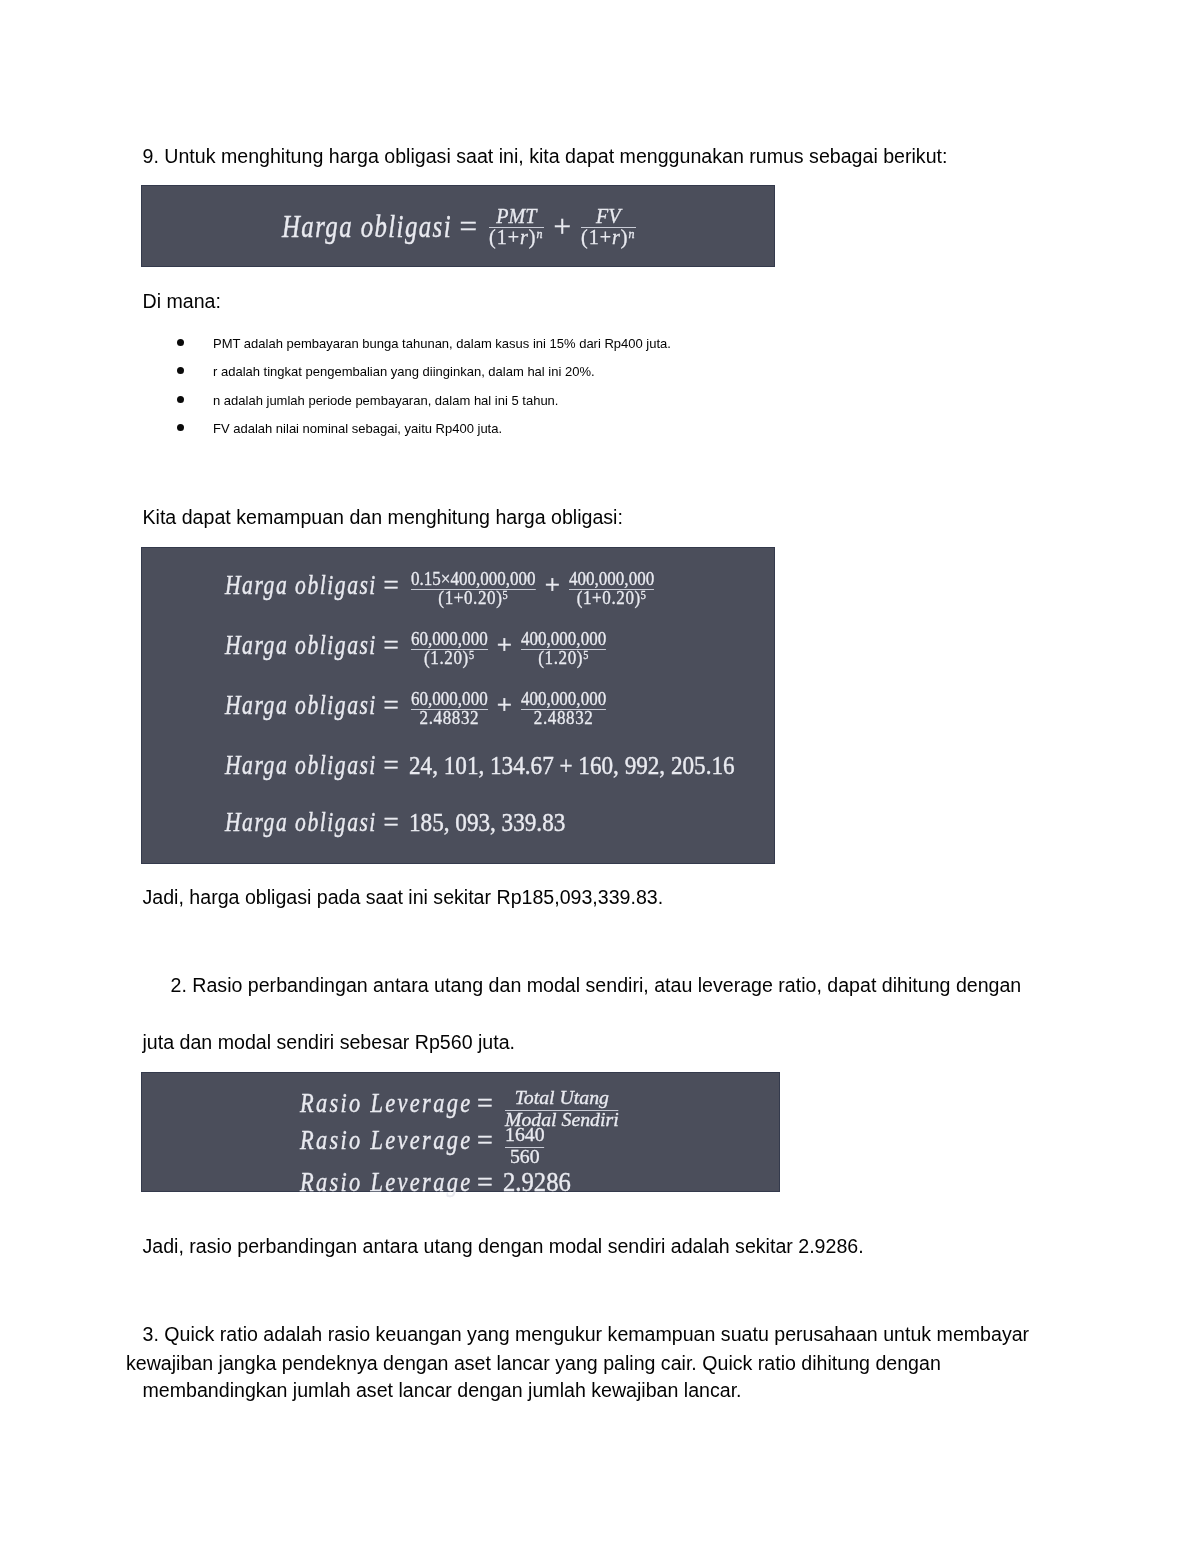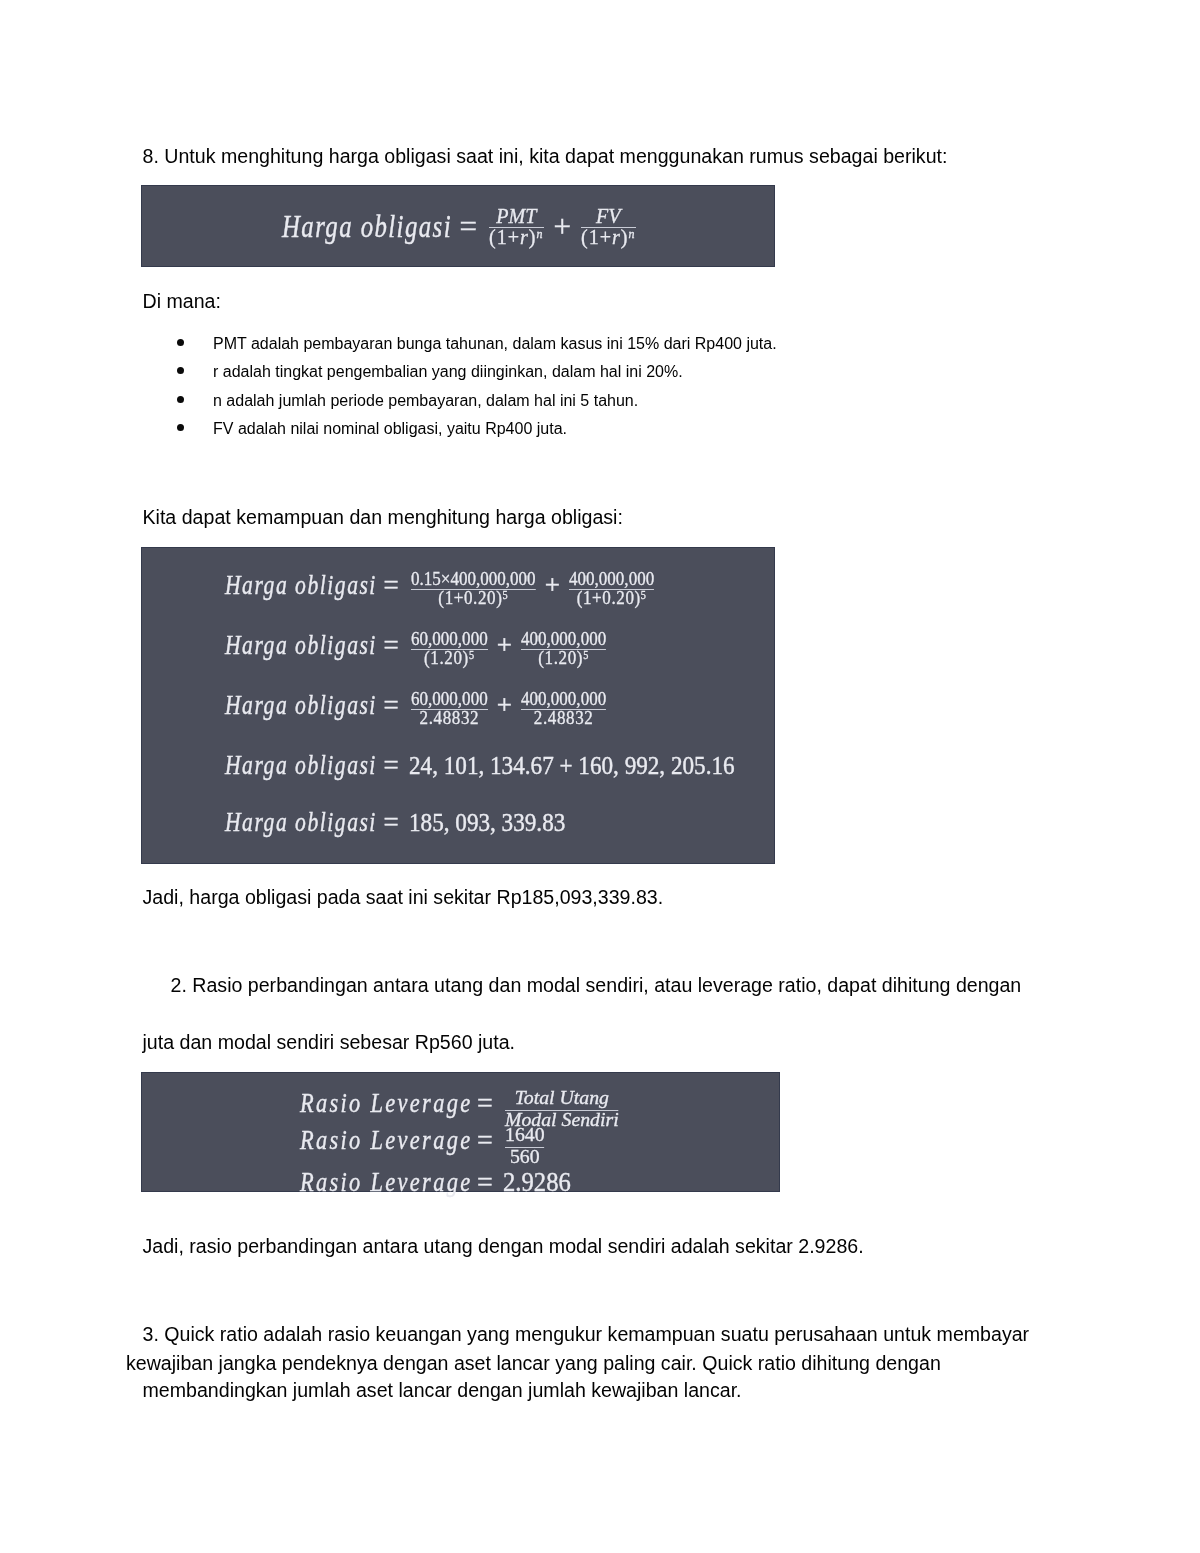--- a/index.html
+++ b/index.html
@@ -3,21 +3,21 @@
 <meta charset="utf-8">
 <title>Document</title>
 <style>
   html,body{margin:0;padding:0;}
   body{width:1200px;height:1553px;background:#ffffff;
        font-family:"Liberation Sans",sans-serif;}
   .page{position:relative;width:1200px;height:1553px;background:#fff;overflow:hidden;}
 
   
   .para{position:absolute;font-size:19.6px;color:#030303;line-height:29.6px;}
-  .bullet-txt{position:absolute;font-size:16px;color:#030303;line-height:28.3px;white-space:nowrap;}
+  .bullet-txt{position:absolute;font-size:13px;color:#030303;line-height:28.3px;white-space:nowrap;}
   .bullet-dot{position:absolute;width:7px;height:7px;border-radius:50%;background:#0a0a0a;}
 
   
   .mathbox{position:absolute;background:#4b4e5b;
            border:1px solid #343a4c;box-sizing:border-box;}
 
   
   .mline{position:absolute;white-space:nowrap;font-size:0;
          transform-origin:left top;}
   .mi-wrap{display:inline-block;overflow:visible;vertical-align:baseline;}
@@ -42,21 +42,21 @@
   .mrun-i{font-style:italic;}
   .mrun-u{font-style:normal;}
   sup{font-size:0.60em;vertical-align:baseline;position:relative;top:-0.44em;
       line-height:0;}
 </style>
 </head>
 <body>
 
 <div class="page">
 
-  <div class="para" style="left:142.5px;top:141.5px;">8. Untuk menghitung harga obligasi saat ini, kita dapat menggunakan rumus sebagai berikut:</div>
+  <div class="para" style="left:142.5px;top:141.5px;">9. Untuk menghitung harga obligasi saat ini, kita dapat menggunakan rumus sebagai berikut:</div>
 
   <div class="mathbox" style="left:141px;top:185px;width:634px;height:82px;">
     <div class="mline" id="b1l1" style="left:140px;top:22.5px;"><span class="mi-wrap" style="width: 170.013px; height: 36px;"><span class="mi" style="font-size:31px;transform:scaleX(0.8);letter-spacing:1.79px;">Harga obligasi</span></span><span class="mrel" style="font-size:31px;margin-left:7.5px;margin-right:9.5px;">=</span><span class="frac-slot" style="margin: 0px 2.5px; width: 54.5758px;"><span class="frac" style="font-size:21.9px;top:-25.1px;transform:scaleX(0.917);">
             <span class="num" style="font-size:21.9px;line-height:10px;"><span class="mrun-i">PMT</span></span>
             <span class="bar" style="height:1.8px;margin:5.14px 0 3.3px;"></span>
             <span class="den" style="line-height:10px;letter-spacing:1.09px;"><span class="mrun-u">(1+</span><span class="mrun-i">r</span><span class="mrun-u">)</span><sup><span class="mrun-i">n</span></sup></span>
           </span></span><span class="mrel" style="font-size:31px;margin:0 7.5px;">+</span><span class="frac-slot" style="margin: 0px 2.5px; width: 54.5758px;"><span class="frac" style="font-size:21.9px;top:-25.1px;transform:scaleX(0.917);">
             <span class="num" style="font-size:21.9px;line-height:10px;"><span class="mrun-i">FV</span></span>
             <span class="bar" style="height:1.8px;margin:5.14px 0 3.3px;"></span>
             <span class="den" style="line-height:10px;letter-spacing:1.09px;"><span class="mrun-u">(1+</span><span class="mrun-i">r</span><span class="mrun-u">)</span><sup><span class="mrun-i">n</span></sup></span>
@@ -66,21 +66,21 @@
   <div class="para" style="left:142.5px;top:286.5px;">Di mana:</div>
 
   <div id="bullets">
       <div class="bullet-dot" style="left: 176.5px; top: 339px;"></div>
       <div class="bullet-txt" style="left: 213px; top: 330px;">PMT adalah pembayaran bunga tahunan, dalam kasus ini 15% dari Rp400 juta.</div>
       <div class="bullet-dot" style="left: 176.5px; top: 367.4px;"></div>
       <div class="bullet-txt" style="left: 213px; top: 358.4px;">r adalah tingkat pengembalian yang diinginkan, dalam hal ini 20%.</div>
       <div class="bullet-dot" style="left: 176.5px; top: 395.7px;"></div>
       <div class="bullet-txt" style="left: 213px; top: 386.7px;">n adalah jumlah periode pembayaran, dalam hal ini 5 tahun.</div>
       <div class="bullet-dot" style="left: 176.5px; top: 424px;"></div>
-      <div class="bullet-txt" style="left: 213px; top: 415px;">FV adalah nilai nominal obligasi, yaitu Rp400 juta.</div>
+      <div class="bullet-txt" style="left: 213px; top: 415px;">FV adalah nilai nominal sebagai, yaitu Rp400 juta.</div>
     </div>
 
   <div class="para" style="left:142.5px;top:503.4px;">Kita dapat kemampuan dan menghitung harga obligasi:</div>
 
   <div class="mathbox" style="left:141px;top:547px;width:634px;height:317px;">
     <div class="mline" id="b2l1" style="left:83px;top:22px;"><span class="mi-wrap" style="width: 151.9px; height: 31px;"><span class="mi" style="font-size:27px;transform:scaleX(0.8);letter-spacing:1.9px;">Harga obligasi</span></span><span class="mrel" style="font-size:27px;margin-left:6.7px;margin-right:10.3px;">=</span><span class="frac-slot" style="margin: 0px 2px; width: 124.605px;"><span class="frac" style="font-size:19.25px;top:-19.1px;transform:scaleX(0.885);">
             <span class="num" style="font-size:19.25px;line-height:8px;"><span class="mrun-u">0.15×400,000,000</span></span>
             <span class="bar" style="height:1.6px;margin:5.6px 0 3.5px;"></span>
             <span class="den" style="line-height:8px;letter-spacing:0.69px;"><span class="mrun-u">(1+0.20)</span><sup><span class="mrun-u">5</span></sup></span>
           </span></span><span class="mrel" style="font-size:27px;margin:0 7px;">+</span><span class="frac-slot" style="margin: 0px 2px; width: 85.1813px;"><span class="frac" style="font-size:19.25px;top:-19.1px;transform:scaleX(0.885);">

